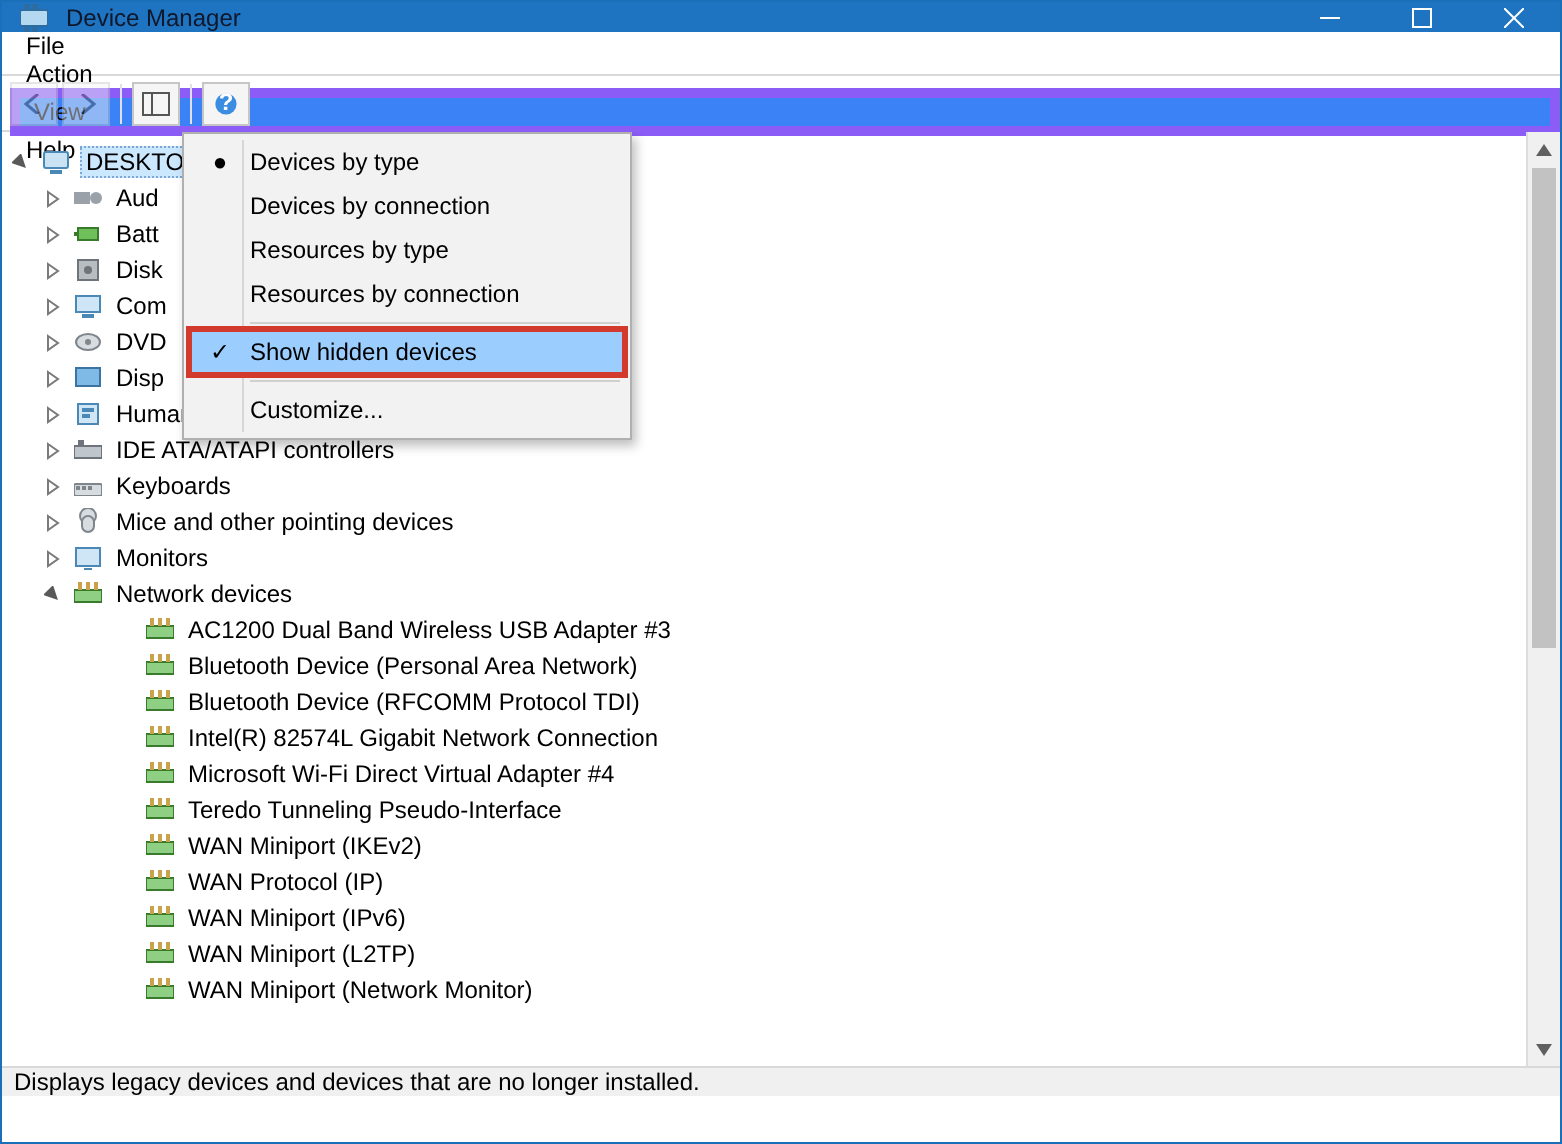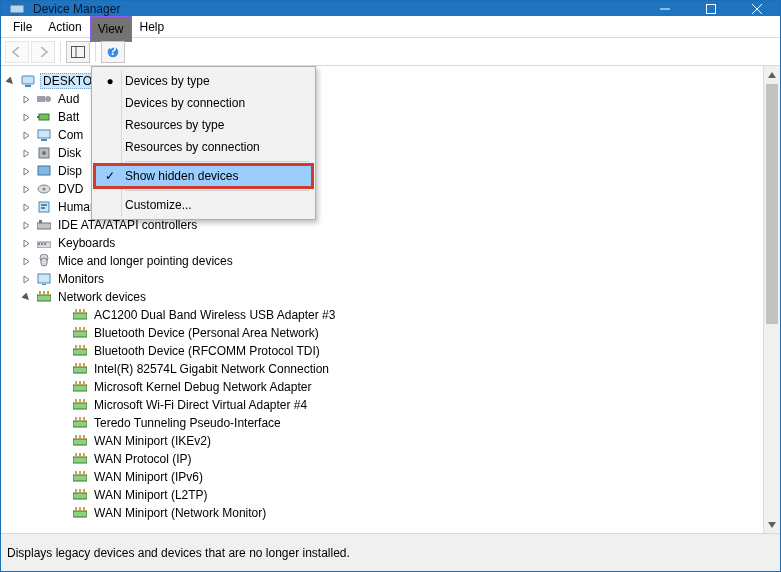--- a/index.html
+++ b/index.html
@@ -3,34 +3,34 @@
 <meta charset="utf-8">
 <style>
   * { box-sizing: border-box; margin: 0; padding: 0; font-family: "Segoe UI", Tahoma, sans-serif; font-size: 12px; }
   body { width: 781px; height: 572px; background: #fff; overflow: hidden; border:1px solid #1b6fb8;}
   .titlebar { height: 15px; background: #1e74c0; display: flex; align-items: center; color: #0f172a; }
   .titlebar .ico { width: 16px; height: 16px; margin: 0 6px 0 8px; display:inline-flex; align-items:center; justify-content:center;}
   .titlebar .title { flex: 1; padding-left: 2px; font-size: 12px; }
   .win-controls { display: flex; height: 100%; }
   .win-btn { width: 46px; display: flex; align-items: center; justify-content: center; cursor: default; }
   .win-btn svg { stroke:#fff; }
-  .menubar { height: 22px; border-bottom: 1px solid #d9d9d9; display: flex; align-items: stretch; background:#fff; padding-left:4px;}
+  .menubar { height: 22px; border-bottom: 1px solid #d9d9d9; display: flex; align-items: stretch; background:#fff; padding-left:4px;flex-direction:column;}
   .menu-item { padding: 0 8px; display:flex; align-items:center; cursor:default;}
-  .menu-item.open { background:#737373; border:1px solid #8b5cf6; padding:12px 7px;}
+  .menu-item.open { background:#3b82f6; border:5px solid #8b5cf6; padding:0 7px;}
   .toolbar { height: 28px; border-bottom: 1px solid #d9d9d9; display:flex; align-items:center; padding:0 4px; gap:2px; background:#fff;}
   .tb-btn { width:24px; height:22px; border:1px solid #c6c6c6; display:flex; align-items:center; justify-content:center; background:#f5f5f5;}
   .tb-btn.disabled { opacity:.45; }
   .tb-sep { width:1px; height:20px; background:#e0e0e0; margin:0 3px;}
   .content { position:relative; height: calc(100% - 30px - 22px - 28px - 22px); border-bottom:1px solid #d9d9d9; display:flex;}
   .tree-pane { flex:1; overflow:auto; padding:6px 0 0 4px; position:relative;}
   .scrollbar-fake { width:17px; background:#f0f0f0; border-left:1px solid #dcdcdc; position:relative;}
   .scroll-thumb { position:absolute; top:18px; left:2px; right:2px; height:240px; background:#c2c2c2;}
   .scroll-arrow { position:absolute; left:0; right:0; height:17px; display:flex; align-items:center; justify-content:center;}
   .scroll-arrow.top{top:0;} .scroll-arrow.bot{bottom:0;}
-  .statusbar { height:38px; display:flex; align-items:center; padding:0 6px; background:#f0f0f0;}
+  .statusbar { height:14px; display:flex; align-items:center; padding:0 6px; background:#f0f0f0;}
   .tree ul { list-style:none; }
   .tree li { white-space: nowrap; }
   .row { display:flex; align-items:center; height:18px; gap:4px;}
   .row .exp { width:11px; height:11px; display:inline-flex; align-items:center; justify-content:center; color:#6b6b6b;}
   .row .dicon { width:16px; height:16px; display:inline-flex; align-items:center; justify-content:center;}
   .lbl { padding:0 2px;}
   .root > .row .lbl { background:#cce8ff; border:1px dotted #7aa7d6;}
   .lvl1 > li > .row { padding-left:16px;}
   .lvl2 > li > .row { padding-left:52px;}
   
@@ -164,73 +164,73 @@
                 </div>
               </li>
               <li>
                 <div class="row">
                   <span class="exp">
                     <svg width="9" height="9">
                       <path d="M2 1 L7 4.5 L2 8 Z" fill="none" stroke="#7a7a7a"></path>
                     </svg>
                   </span>
                   <span class="dicon">
+                    <svg width="12" height="12">
+                      <rect x="1" y="1" width="10" height="10" fill="#b8bdc2" stroke="#6e7479"></rect>
+                      <circle cx="6" cy="6" r="2" fill="#6e7479"></circle>
+                    </svg>
+                  </span>
+                  <span class="lbl">Disk</span>
+                </div>
+              </li>
+              <li>
+                <div class="row">
+                  <span class="exp">
+                    <svg width="9" height="9">
+                      <path d="M2 1 L7 4.5 L2 8 Z" fill="none" stroke="#7a7a7a"></path>
+                    </svg>
+                  </span>
+                  <span class="dicon">
                     <svg width="14" height="12">
                       <rect x="1" y="1" width="12" height="8" fill="#cfe6f7" stroke="#4b88b5"></rect>
                       <rect x="4" y="10" width="6" height="2" fill="#4b88b5"></rect>
                     </svg>
                   </span>
                   <span class="lbl">Com</span>
                 </div>
               </li>
               <li>
                 <div class="row">
                   <span class="exp">
                     <svg width="9" height="9">
                       <path d="M2 1 L7 4.5 L2 8 Z" fill="none" stroke="#7a7a7a"></path>
                     </svg>
                   </span>
                   <span class="dicon">
-                    <svg width="12" height="12">
-                      <rect x="1" y="1" width="10" height="10" fill="#b8bdc2" stroke="#6e7479"></rect>
-                      <circle cx="6" cy="6" r="2" fill="#6e7479"></circle>
-                    </svg>
-                  </span>
-                  <span class="lbl">Disk</span>
-                </div>
-              </li>
-              <li>
-                <div class="row">
-                  <span class="exp">
-                    <svg width="9" height="9">
-                      <path d="M2 1 L7 4.5 L2 8 Z" fill="none" stroke="#7a7a7a"></path>
-                    </svg>
-                  </span>
-                  <span class="dicon">
-                    <svg width="14" height="12">
-                      <rect x="1" y="1" width="12" height="9" fill="#7fb9e6" stroke="#3b74a2"></rect>
-                    </svg>
-                  </span>
-                  <span class="lbl">Disp</span>
-                </div>
-              </li>
-              <li>
-                <div class="row">
-                  <span class="exp">
-                    <svg width="9" height="9">
-                      <path d="M2 1 L7 4.5 L2 8 Z" fill="none" stroke="#7a7a7a"></path>
-                    </svg>
-                  </span>
-                  <span class="dicon">
                     <svg width="14" height="12">
                       <ellipse cx="7" cy="6" rx="6" ry="4" fill="#d7dce0" stroke="#7e858b"></ellipse>
                       <circle cx="7" cy="6" r="1.5" fill="#7e858b"></circle>
                     </svg>
                   </span>
                   <span class="lbl">DVD</span>
+                </div>
+              </li>
+              <li>
+                <div class="row">
+                  <span class="exp">
+                    <svg width="9" height="9">
+                      <path d="M2 1 L7 4.5 L2 8 Z" fill="none" stroke="#7a7a7a"></path>
+                    </svg>
+                  </span>
+                  <span class="dicon">
+                    <svg width="14" height="12">
+                      <rect x="1" y="1" width="12" height="9" fill="#7fb9e6" stroke="#3b74a2"></rect>
+                    </svg>
+                  </span>
+                  <span class="lbl">Disp</span>
                 </div>
               </li>
               <li>
                 <div class="row">
                   <span class="exp">
                     <svg width="9" height="9">
                       <path d="M2 1 L7 4.5 L2 8 Z" fill="none" stroke="#7a7a7a"></path>
                     </svg>
                   </span>
                   <span class="dicon">
@@ -282,21 +282,21 @@
                     <svg width="9" height="9">
                       <path d="M2 1 L7 4.5 L2 8 Z" fill="none" stroke="#7a7a7a"></path>
                     </svg>
                   </span>
                   <span class="dicon">
                     <svg width="10" height="14">
                       <ellipse cx="5" cy="4" rx="4" ry="4" fill="#d7dce0" stroke="#7e858b"></ellipse>
                       <rect x="2" y="4" width="6" height="8" rx="3" fill="#d7dce0" stroke="#7e858b"></rect>
                     </svg>
                   </span>
-                  <span class="lbl">Mice and longer pointing devices</span>
+                  <span class="lbl">Mice and other pointing devices</span>
                 </div>
               </li>
               <li>
                 <div class="row">
                   <span class="exp">
                     <svg width="9" height="9">
                       <path d="M2 1 L7 4.5 L2 8 Z" fill="none" stroke="#7a7a7a"></path>
                     </svg>
                   </span>
                   <span class="dicon">
@@ -373,34 +373,20 @@
                       <span class="exp"></span>
                       <span class="dicon">
                         <svg width="14" height="12">
                           <rect x="0" y="4" width="14" height="6" fill="#8fcf84" stroke="#3a7a2b"></rect>
                           <rect x="2" y="0" width="2" height="4" fill="#c9a24a"></rect>
                           <rect x="6" y="0" width="2" height="4" fill="#c9a24a"></rect>
                           <rect x="10" y="0" width="2" height="4" fill="#c9a24a"></rect>
                         </svg>
                       </span>
                       <span class="lbl">Intel(R) 82574L Gigabit Network Connection</span>
-                    </div>
-                  </li>
-                  <li>
-                    <div class="row">
-                      <span class="exp"></span>
-                      <span class="dicon">
-                        <svg width="14" height="12">
-                          <rect x="0" y="4" width="14" height="6" fill="#8fcf84" stroke="#3a7a2b"></rect>
-                          <rect x="2" y="0" width="2" height="4" fill="#c9a24a"></rect>
-                          <rect x="6" y="0" width="2" height="4" fill="#c9a24a"></rect>
-                          <rect x="10" y="0" width="2" height="4" fill="#c9a24a"></rect>
-                        </svg>
-                      </span>
-                      <span class="lbl">Microsoft Kernel Debug Network Adapter</span>
                     </div>
                   </li>
                   <li>
                     <div class="row">
                       <span class="exp"></span>
                       <span class="dicon">
                         <svg width="14" height="12">
                           <rect x="0" y="4" width="14" height="6" fill="#8fcf84" stroke="#3a7a2b"></rect>
                           <rect x="2" y="0" width="2" height="4" fill="#c9a24a"></rect>
                           <rect x="6" y="0" width="2" height="4" fill="#c9a24a"></rect>

